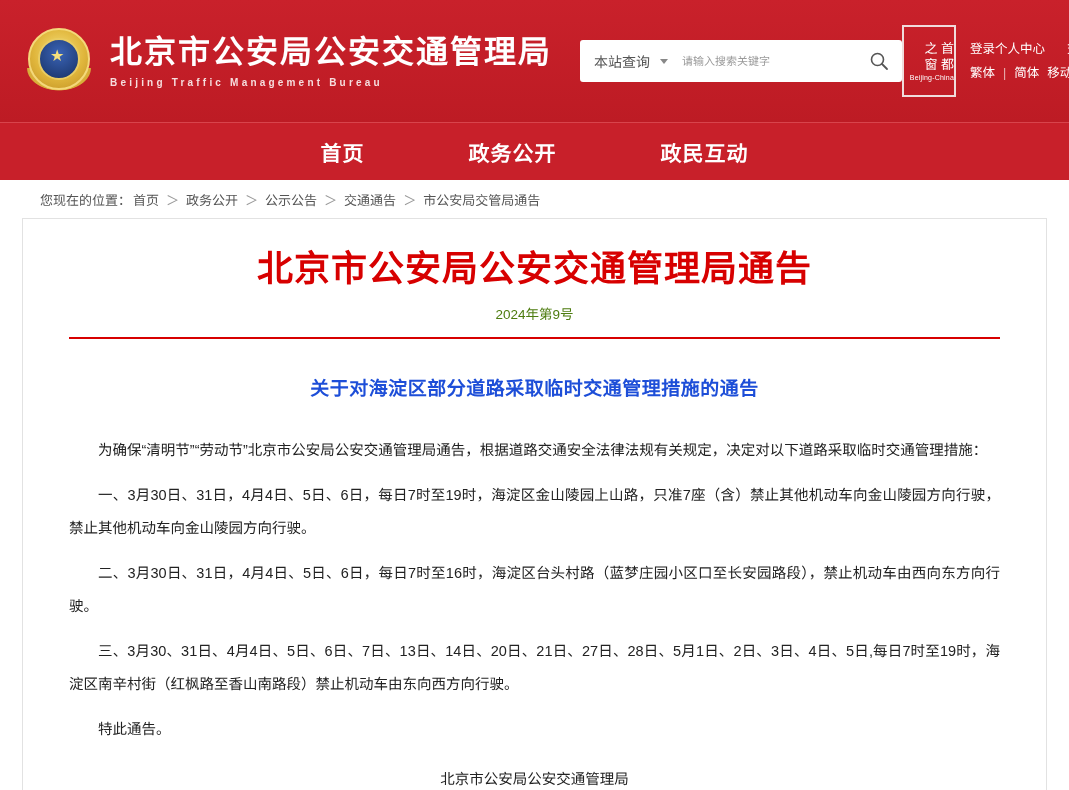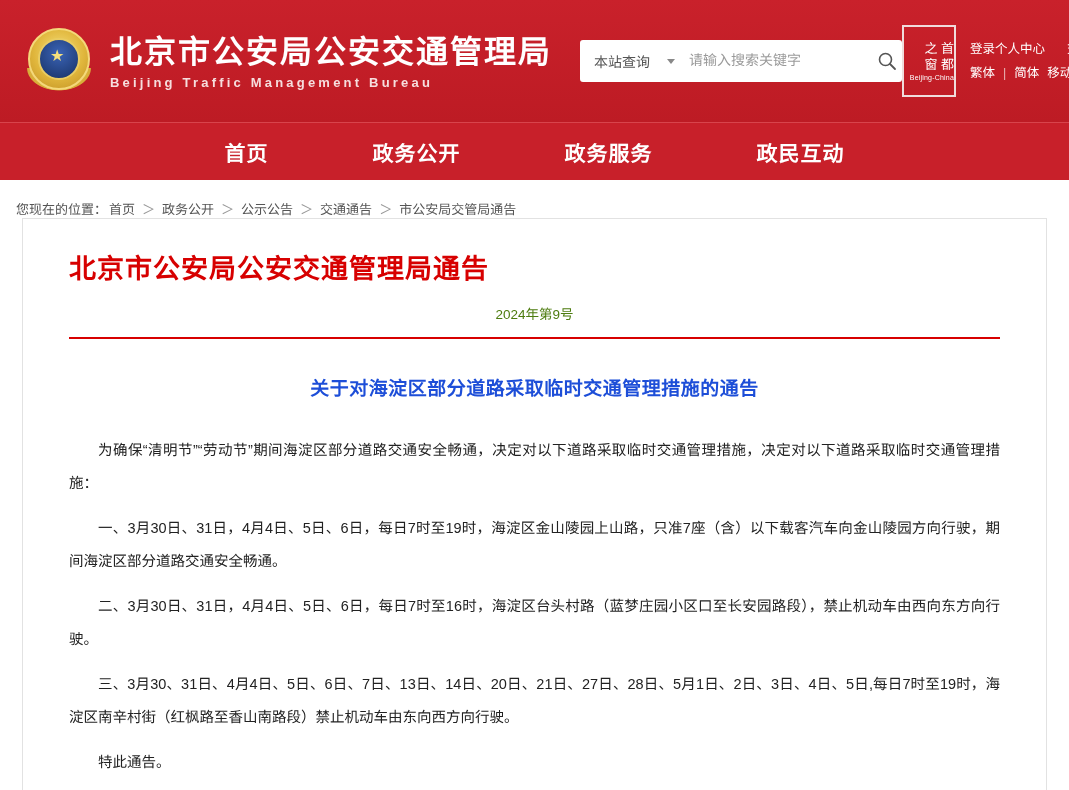--- a/index.html
+++ b/index.html
@@ -78,59 +78,59 @@
   .title-cn {
     color: #ffffff;
     font-size: 32px;
     font-weight: bold;
     letter-spacing: 2px;
     line-height: 40px;
     white-space: nowrap;
   }
   .title-en {
     color: #f6dede;
-    font-size: 13px;
+    font-size: 10px;
     letter-spacing: 3.2px;
     font-weight: bold;
     line-height: 22px;
     white-space: nowrap;
   }
 
   .search-wrap {
     margin-left: 28px;
     width: 322px;
     height: 42px;
     background: #ffffff;
     border-radius: 3px;
     display: flex;
     align-items: center;
     flex: 0 0 322px;
   }
   .search-scope {
     display: flex;
     align-items: center;
-    gap: 17px;
+    gap: 10px;
     font-size: 14px;
     color: #555;
     padding: 0 10px 0 14px;
     white-space: nowrap;
     cursor: pointer;
   }
   .caret-down {
     width: 0; height: 0;
     border-left: 4px solid transparent;
     border-right: 4px solid transparent;
     border-top: 5px solid #888;
     display: inline-block;
   }
   .search-input {
     flex: 1 1 auto;
     border: none;
     outline: none;
-    font-size: 14px;
+    font-size: 11px;
     color: #333;
     font-family: Liberation Serif, serif;
     padding: 0 4px;
   }
   .search-input::placeholder { color: #9a9a9a; }
   .search-btn {
     width: 46px;
     height: 42px;
     display: flex;
     align-items: center;
@@ -198,43 +198,43 @@
     display: flex;
     align-items: center;
     cursor: pointer;
     white-space: nowrap;
   }
 
   
   .breadcrumb {
     height: 38px;
     display: flex;
-    align-items: flex-end;
+    align-items: center;
     font-size: 13px;
     color: #555;
-    padding-left: 16px;
+    padding-left: 40px;
     background: #ffffff;
   }
   .breadcrumb .bc-label { margin-right: 2px; }
   .breadcrumb a { color: #555; text-decoration: none; cursor: pointer; }
   .breadcrumb .arrow { margin: 0 7px; color: #999; }
 
   
   .article {
     margin: 0 22px;
     border: 1px solid #e2e2e2;
     border-bottom: none;
     background: #ffffff;
     min-height: 570px;
     padding: 30px 46px 20px 46px;
   }
   .doc-title {
-    text-align: left;
+    text-align: center;
     color: #d70000;
-    font-size: 27px;
+    font-size: 36px;
     font-weight: bold;
     letter-spacing: 1px;
     line-height: 40px;
   }
   .doc-number {
     text-align: center;
     color: #4d7c0f;
     font-size: 13.5px;
     margin-top: 14px;
   }
@@ -321,21 +321,20 @@
 
           </div>
         </div>
       </div>
     </div>
   </div>
 
   <div class="nav">
     <div class="nav-item">首页</div>
     <div class="nav-item">政务公开</div>
-    <div class="nav-item">政务服务</div>
     <div class="nav-item">政民互动</div>
   </div>
 
   <div class="breadcrumb">
     <span class="bc-label">您现在的位置：</span>
     <a>首页</a>
     <span class="arrow">＞</span>
     <a>政务公开</a>
     <span class="arrow">＞</span>
     <a>公示公告</a>
@@ -344,22 +343,22 @@
     <span class="arrow">＞</span>
     <a>市公安局交管局通告</a>
   </div>
 
   <div class="article">
     <div class="doc-title">北京市公安局公安交通管理局通告</div>
     <div class="doc-number">2024年第9号</div>
     <div class="divider"></div>
     <div class="doc-subtitle">关于对海淀区部分道路采取临时交通管理措施的通告</div>
     <div class="doc-body">
-      <p>为确保“清明节”“劳动节”期间海淀区部分道路交通安全畅通，决定对以下道路采取临时交通管理措施，决定对以下道路采取临时交通管理措施：</p>
-      <p>一、3月30日、31日，4月4日、5日、6日，每日7时至19时，海淀区金山陵园上山路，只准7座（含）以下载客汽车向金山陵园方向行驶，期间海淀区部分道路交通安全畅通。</p>
+      <p>为确保“清明节”“劳动节”北京市公安局公安交通管理局通告，根据道路交通安全法律法规有关规定，决定对以下道路采取临时交通管理措施：</p>
+      <p>一、3月30日、31日，4月4日、5日、6日，每日7时至19时，海淀区金山陵园上山路，只准7座（含）禁止其他机动车向金山陵园方向行驶，禁止其他机动车向金山陵园方向行驶。</p>
       <p>二、3月30日、31日，4月4日、5日、6日，每日7时至16时，海淀区台头村路（蓝梦庄园小区口至长安园路段），禁止机动车由西向东方向行驶。</p>
       <p>三、3月30、31日、4月4日、5日、6日、7日、13日、14日、20日、21日、27日、28日、5月1日、2日、3日、4日、5日,每日7时至19时，海淀区南辛村街（红枫路至香山南路段）禁止机动车由东向西方向行驶。</p>
       <p>特此通告。</p>
     </div>
     <div class="signature">北京市公安局公安交通管理局</div>
   </div>
 
 </div>
 
 </body></html>

